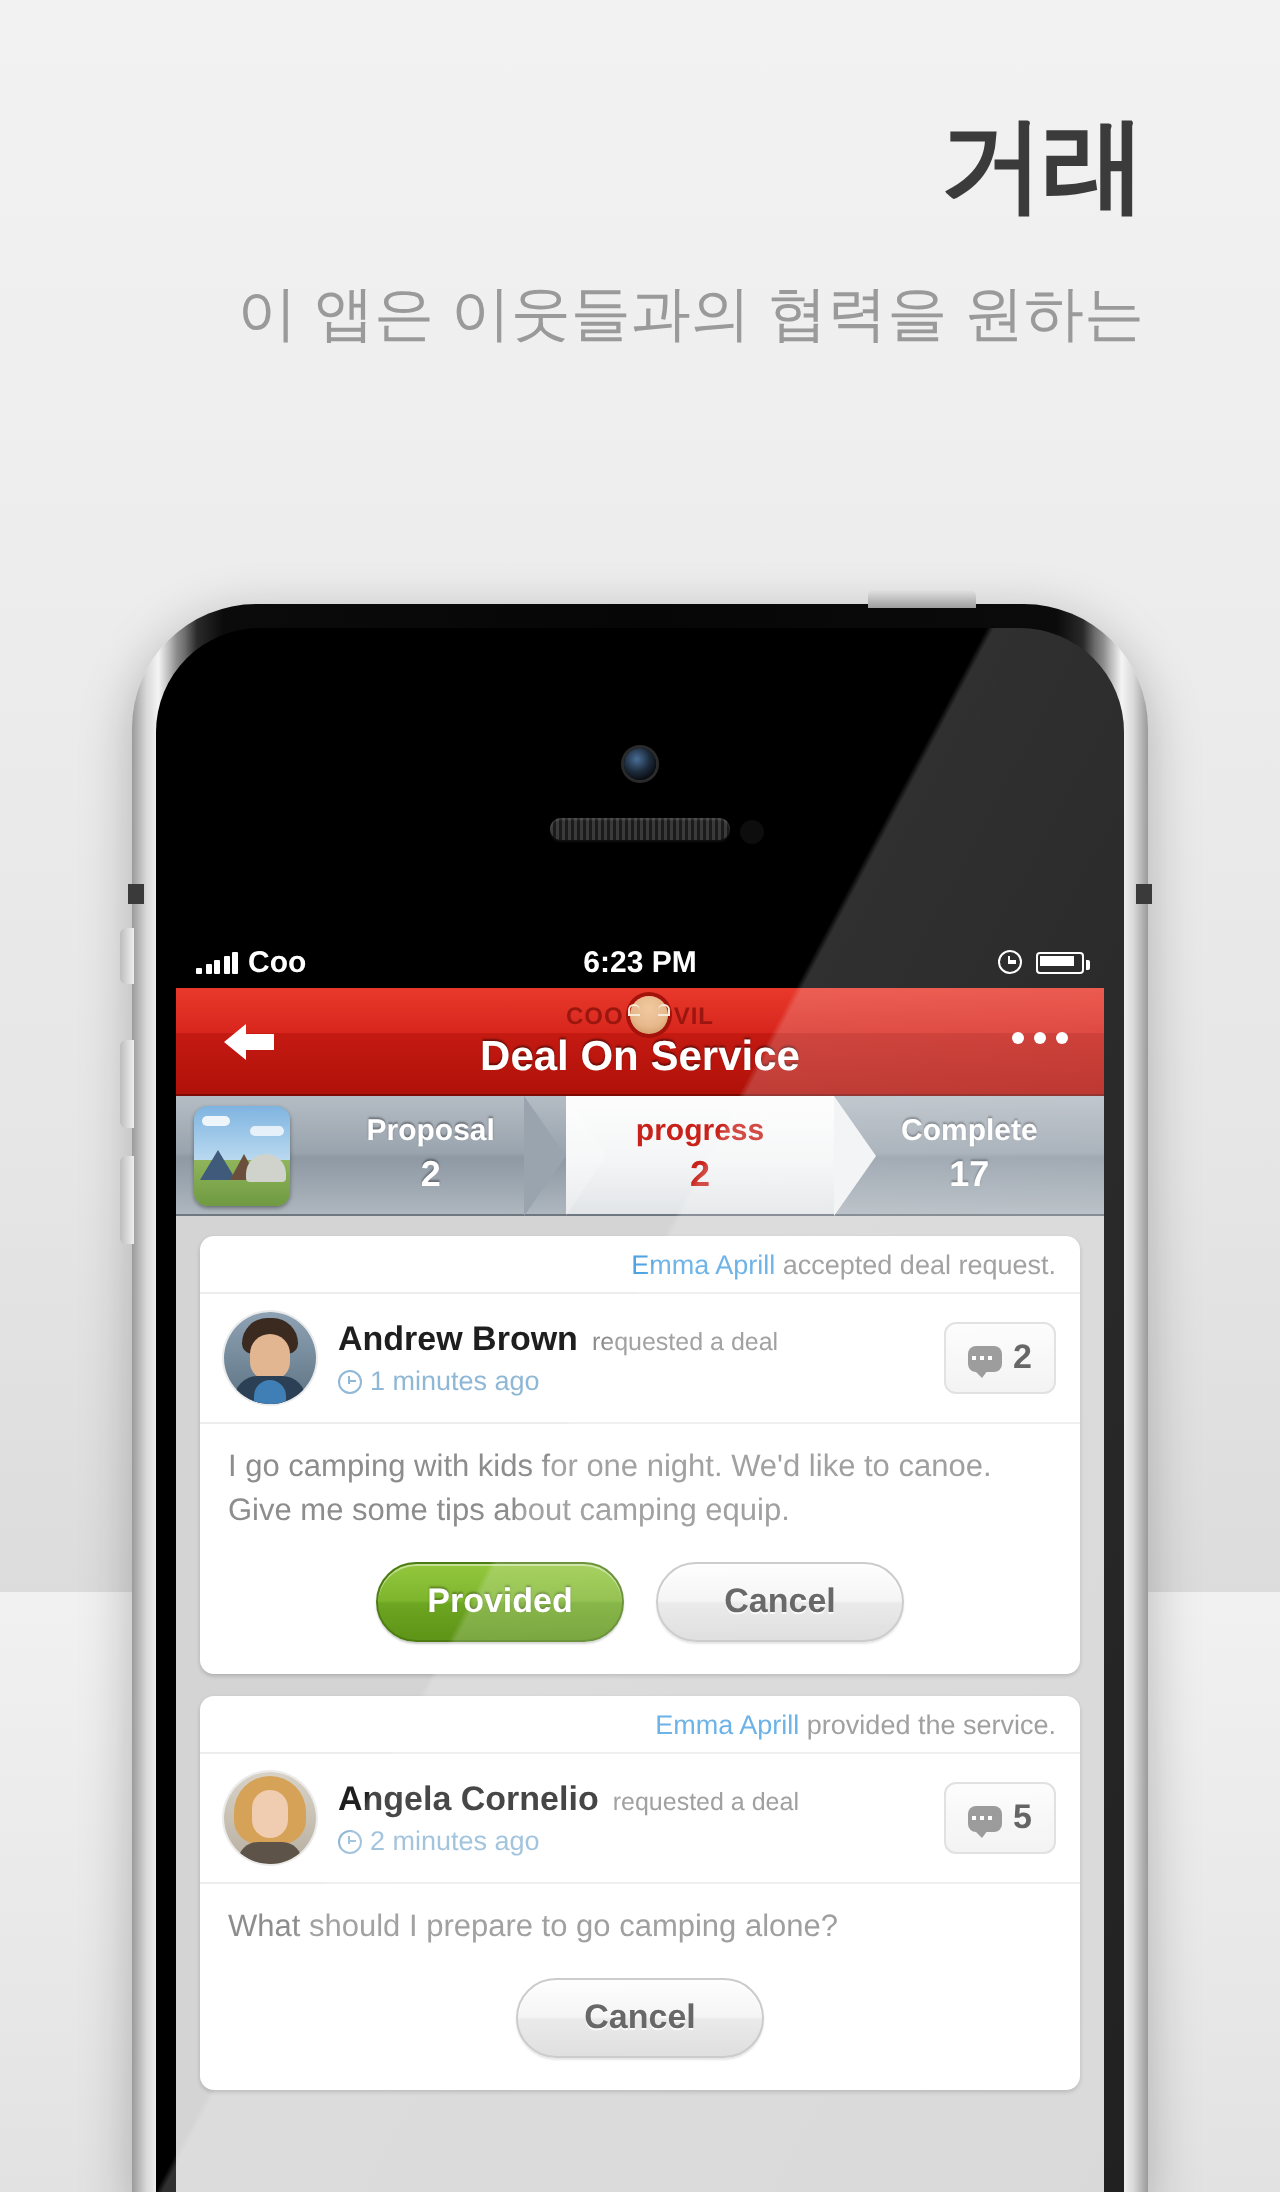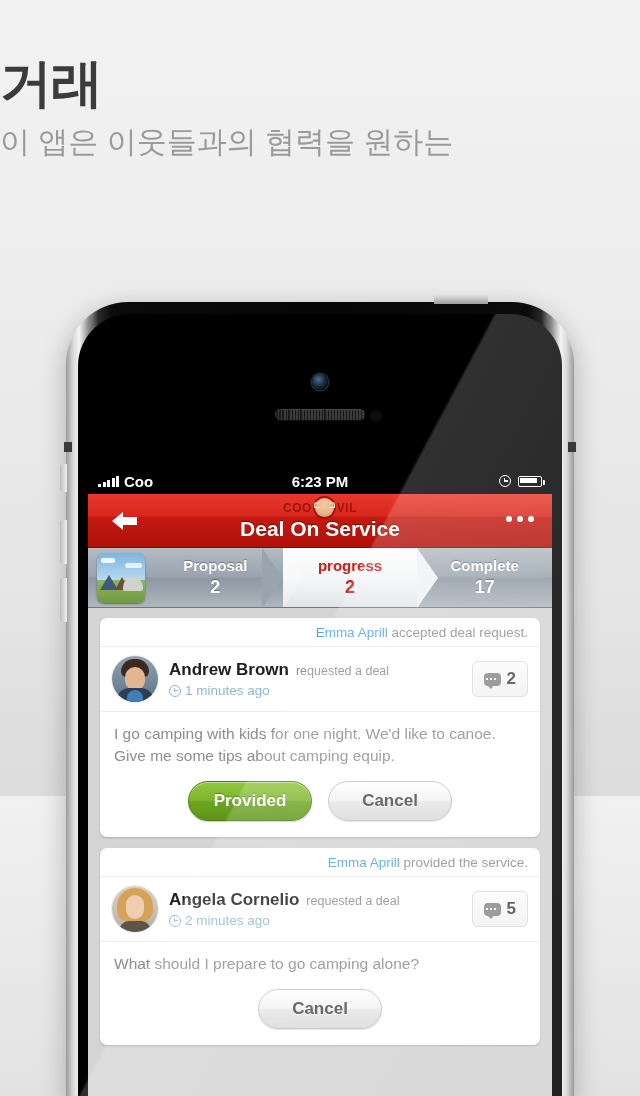--- a/index.html
+++ b/index.html
@@ -15,28 +15,28 @@
   .bg-top {
     position:absolute; left:0; top:0; width:640px; height:796px;
     background: linear-gradient(180deg, #f2f2f2 0%, #eeeeee 30%, #e6e6e6 72%, #dcdcdc 100%);
   }
   .bg-bottom {
     position:absolute; left:0; top:796px; width:640px; height:300px;
     background: linear-gradient(180deg, #f1f1f1 0%, #e9e9e9 55%, #e2e2e2 100%);
   }
 
   
-  .headline-wrap { position:absolute; left:0; top:0; width:572px; text-align:left; }
+  .headline-wrap { position:absolute; left:0; top:0; width:572px; text-align:right; }
   .headline {
     margin-top:55px;
     font-size:52px; font-weight:bold; color:#3b3b3b;
     letter-spacing:-1px; line-height:1.1;
   }
   .subhead {
-    margin-top:10px;
+    margin-top:26px;
     font-size:30px; color:#9a9a9a; line-height:1.35; font-weight:normal;
   }
 
   
   .device {
     position:absolute; left:66px; top:302px;
     width:508px; height:800px;
   }
   .device-body {
     position:absolute; left:0; top:0; width:508px; height:800px;

